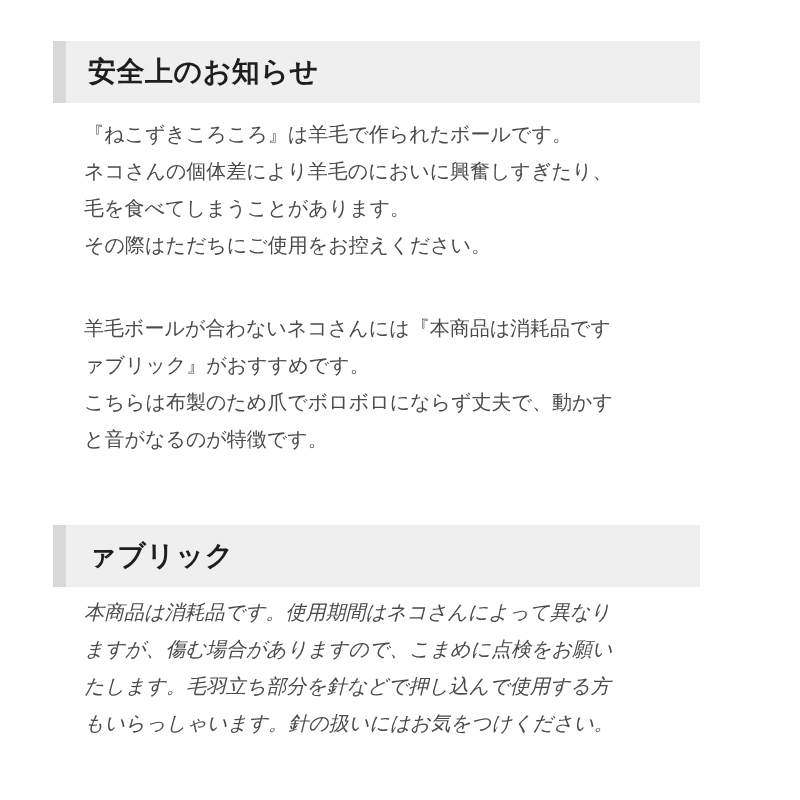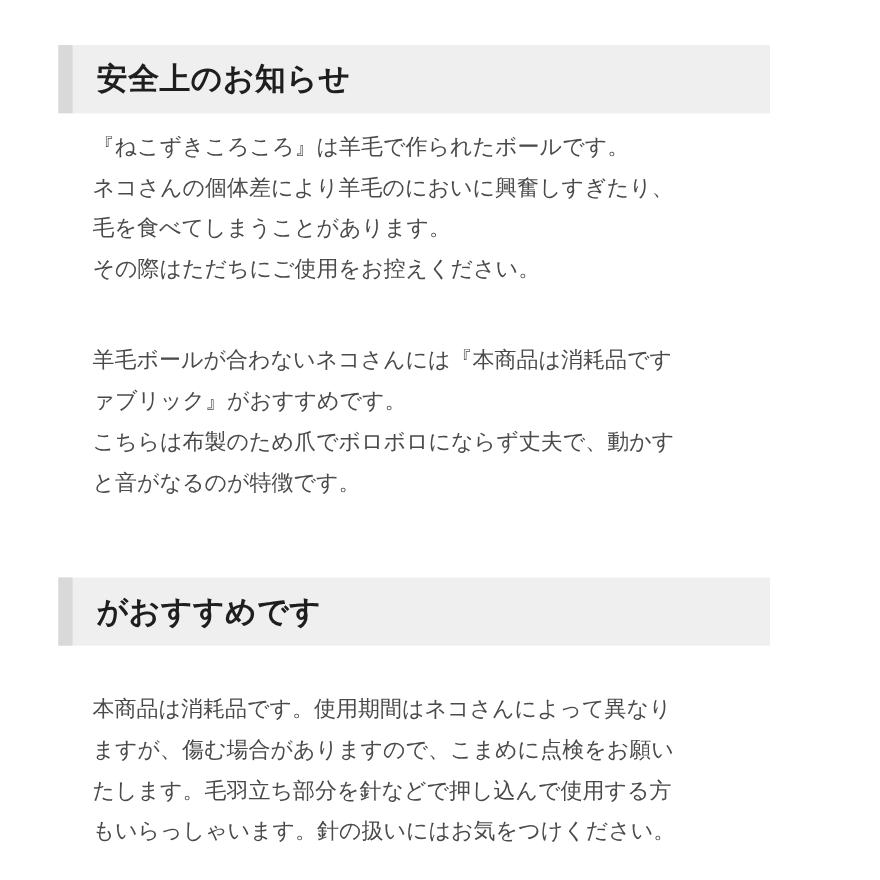--- a/index.html
+++ b/index.html
@@ -74,21 +74,21 @@
 その際はただちにご使用をお控えください。</p>
     <p class="body-text" style="top:310px;">羊毛ボールが合わないネコさんには『本商品は消耗品です
 ァブリック』がおすすめです。
 こちらは布製のため爪でボロボロにならず丈夫で、動かす
 と音がなるのが特徴です。</p>
   </section>
 
   <section>
     <header class="section-bar" style="top:525px;">
       <span class="accent"></span>
-      <h2 class="section-heading">がおすすめです</h2>
+      <h2 class="section-heading">ァブリック</h2>
     </header>
-    <p class="body-text" style="top:627px;">本商品は消耗品です。使用期間はネコさんによって異なり
+    <p class="body-text" style="top:594px;font-style:italic;">本商品は消耗品です。使用期間はネコさんによって異なり
 ますが、傷む場合がありますので、こまめに点検をお願い
 たします。毛羽立ち部分を針などで押し込んで使用する方
 もいらっしゃいます。針の扱いにはお気をつけください。</p>
   </section>
 
 </div>
 
 </body></html>

